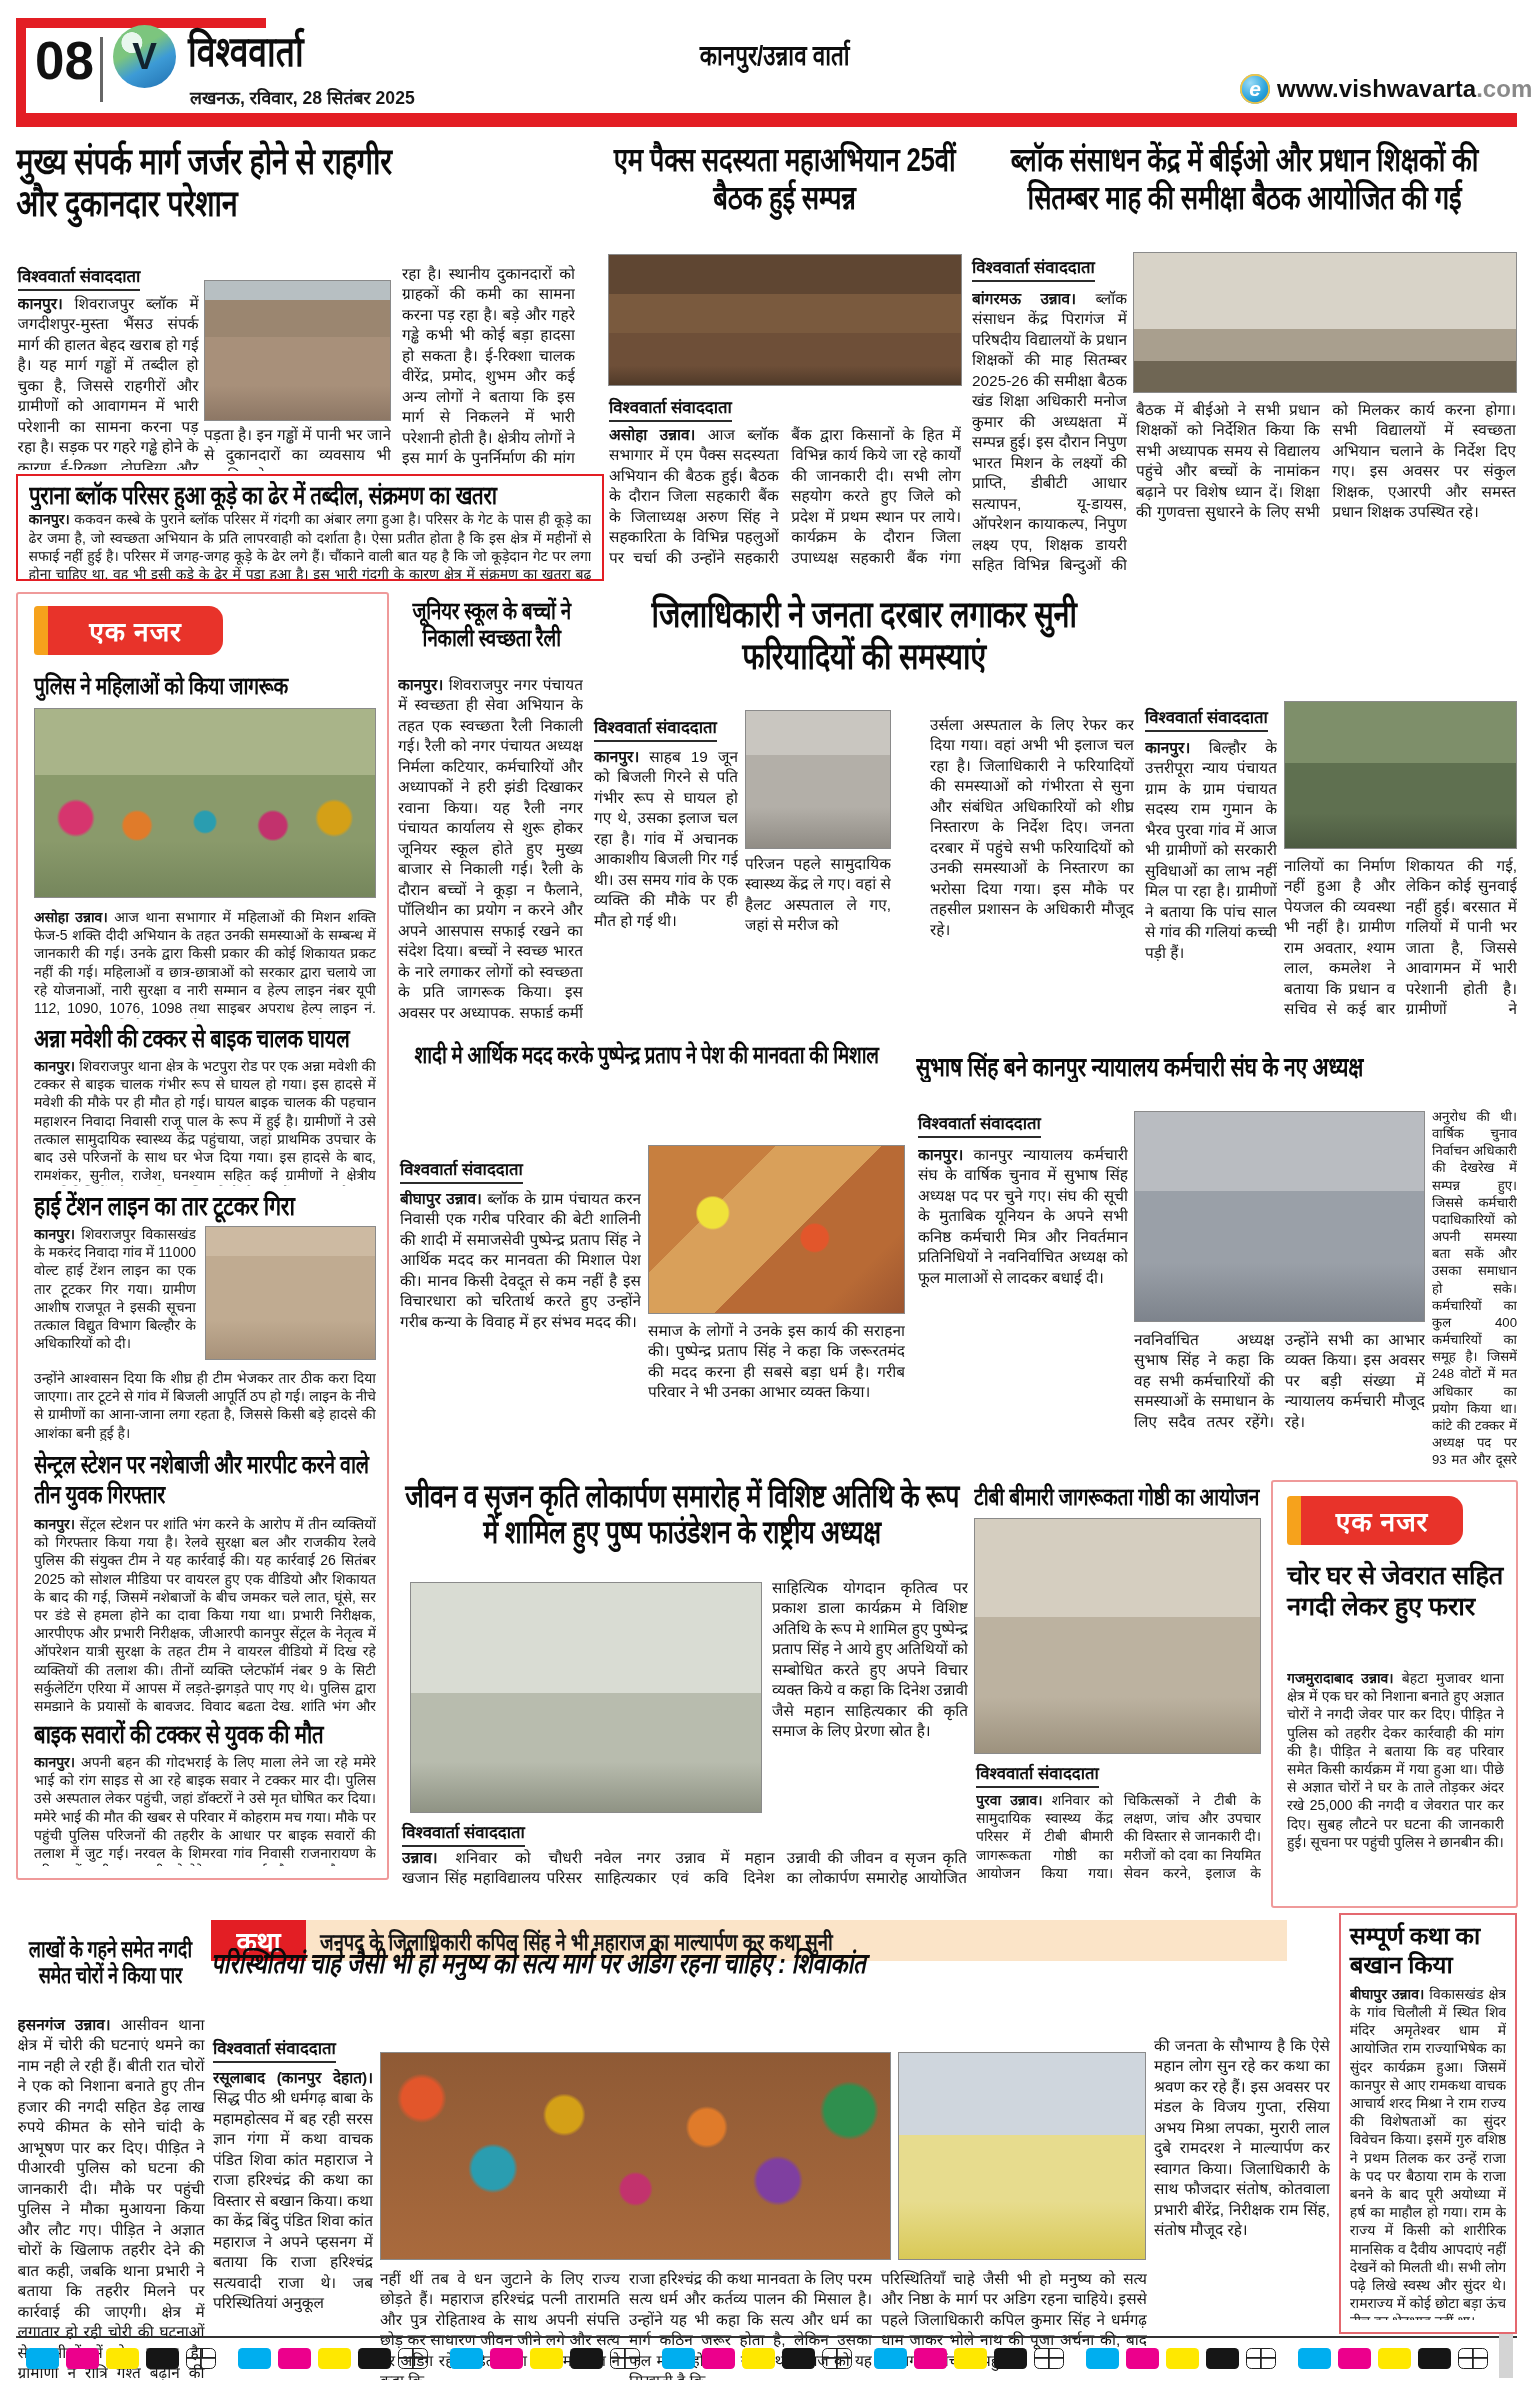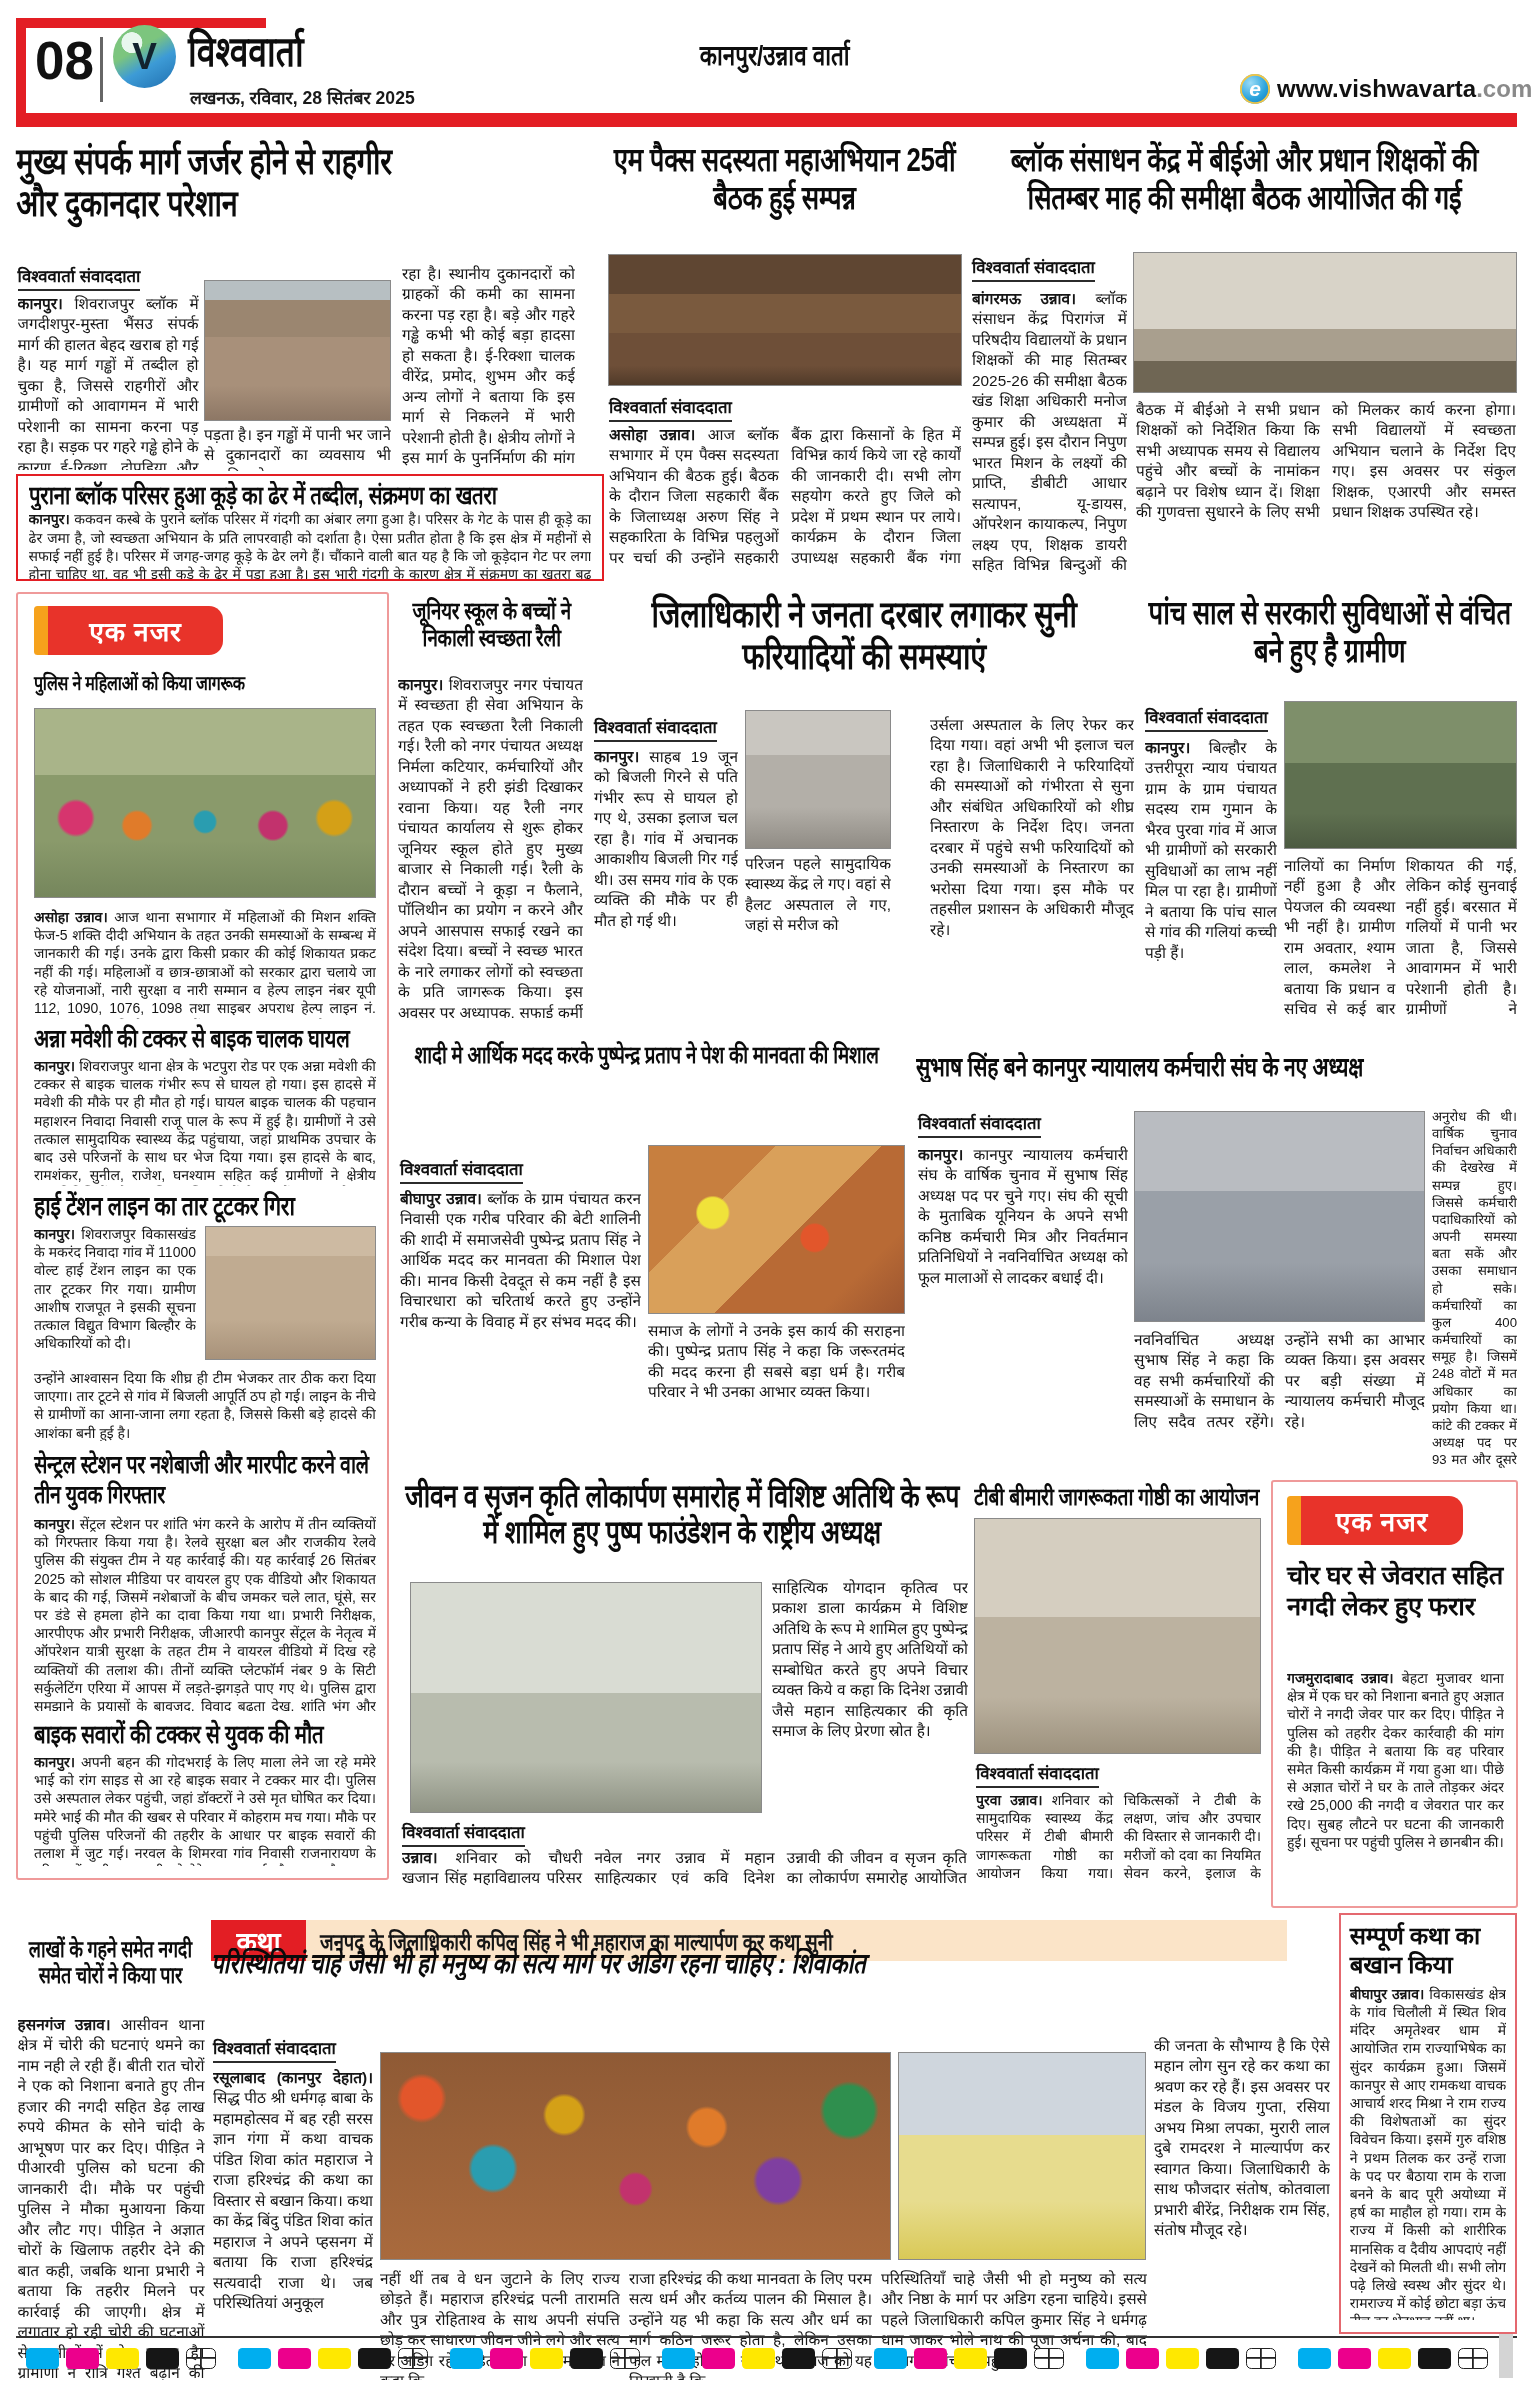--- a/index.html
+++ b/index.html
@@ -107,21 +107,21 @@
       <span class="fitL">पुराना ब्लॉक परिसर हुआ कूड़े का ढेर में तब्दील, संक्रमण का खतरा</span></h2>
     <div class="bt sm" style="height:69px;">
       <b class="dl">कानपुर।</b> <span>ककवन कस्बे के पुराने ब्लॉक परिसर में गंदगी का अंबार लगा हुआ है। परिसर के गेट के पास ही कूड़े का ढेर जमा है, जो स्वच्छता अभियान के प्रति लापरवाही को दर्शाता है। ऐसा प्रतीत होता है कि इस क्षेत्र में महीनों से सफाई नहीं हुई है। परिसर में जगह-जगह कूड़े के ढेर लगे हैं। चौंकाने वाली बात यह है कि जो कूड़ेदान गेट पर लगा होना चाहिए था, वह भी इसी कूड़े के ढेर में पड़ा हुआ है। इस भारी गंदगी के कारण क्षेत्र में संक्रमण का खतरा बढ़ गया है। स्थानीय लोगों को स्वास्थ्य संबंधी समस्याओं का डर सता रहा है, ब्लाक गेट के दुकानदार राजू खान, अमीरुद्दीन, बबलू कश्यप, रामजी सिंह ने बताया महीनों से सफाई नहीं हुई है।</span></div>
   </div>
 
   <div class="abs pinkbox" style="left:16px;top:592px;width:373px;height:1288px;">
     <div class="abs badge" style="left:16px;top:12.3px;width:189px;">
       <span class="badge-orange"></span>
       <span class="badge-red">एक नजर</span>
     </div>
-    <h3 class="abs hl" style="left:16px;top:78px;width:342px;font-size:20px;">
+    <h3 class="abs hl" style="left:16px;top:78px;width:342px;font-size:24px;">
       <span class="fitL">पुलिस ने महिलाओं को किया जागरूक</span></h3>
     <div class="abs photo ph-women" style="left:16px;top:114px;width:342px;height:190px;"></div>
     <div class="abs bt sm" style="left:16px;top:314px;width:342px;height:111px;">
       <b class="dl">असोहा उन्नाव।</b> <span>आज थाना सभागार में महिलाओं की मिशन शक्ति फेज-5 शक्ति दीदी अभियान के तहत उनकी समस्याओं के सम्बन्ध में जानकारी की गई। उनके द्वारा किसी प्रकार की कोई शिकायत प्रकट नहीं की गई। महिलाओं व छात्र-छात्राओं को सरकार द्वारा चलाये जा रहे योजनाओं, नारी सुरक्षा व नारी सम्मान व हेल्प लाइन नंबर यूपी 112, 1090, 1076, 1098 तथा साइबर अपराध हेल्प लाइन नं. 1930, 108 आदि के सम्बन्ध में अवगत कराया गया। दौरान संवाद सड़क सुरक्षा, साइबर क्राइम, सोशल मीडिया से संबंधित जानकारी देते हुए महिलाओं को जागरूक किया गया।</span></div>
     <h3 class="abs hl" style="left:16px;top:430px;width:342px;font-size:25px;">
       <span class="fitL">अन्ना मवेशी की टक्कर से बाइक चालक घायल</span></h3>
     <div class="abs bt sm" style="left:16px;top:463px;width:342px;height:129px;">
       <b class="dl">कानपुर।</b> <span>शिवराजपुर थाना क्षेत्र के भटपुरा रोड पर एक अन्ना मवेशी की टक्कर से बाइक चालक गंभीर रूप से घायल हो गया। इस हादसे में मवेशी की मौके पर ही मौत हो गई। घायल बाइक चालक की पहचान महाशरन निवादा निवासी राजू पाल के रूप में हुई है। ग्रामीणों ने उसे तत्काल सामुदायिक स्वास्थ्य केंद्र पहुंचाया, जहां प्राथमिक उपचार के बाद उसे परिजनों के साथ घर भेज दिया गया। इस हादसे के बाद, रामशंकर, सुनील, राजेश, घनश्याम सहित कई ग्रामीणों ने क्षेत्रीय जनप्रतिनिधियों और संबंधित अधिकारियों से सड़कों पर घूम रहे अन्ना मवेशियों को पकड़वाकर गौशालाओं में भेजने की अपील की है, ताकि ऐसे हादसों को रोका जा सके।</span></div>
     <h3 class="abs hl" style="left:16px;top:597px;width:342px;font-size:26.4px;">
       <span class="fitL">हाई टेंशन लाइन का तार टूटकर गिरा</span></h3>
@@ -152,23 +152,20 @@
     </h2>
   <div class="abs byl" style="left:594px;top:715px;">विश्ववार्ता संवाददाता</div>
   <div class="abs photo ph-darbar" style="left:745px;top:710px;width:146px;height:139px;"></div>
   <div class="abs bt" style="left:594px;top:747px;width:144px;height:273px;">
     <b class="dl">कानपुर।</b> <span>साहब 19 जून को बिजली गिरने से पति गंभीर रूप से घायल हो गए थे, उसका इलाज चल रहा है। गांव में अचानक आकाशीय बिजली गिर गई थी। उस समय गांव के एक व्यक्ति की मौके पर ही मौत हो गई थी।</span></div>
   <div class="abs bt" style="left:745px;top:854px;width:146px;height:166px;">
     <span>परिजन पहले सामुदायिक स्वास्थ्य केंद्र ले गए। वहां से हैलट अस्पताल ले गए, जहां से मरीज को</span></div>
   <div class="abs bt" style="left:930px;top:715px;width:204px;height:305px;">
     <span>उर्सला अस्पताल के लिए रेफर कर दिया गया। वहां अभी भी इलाज चल रहा है। जिलाधिकारी ने फरियादियों की समस्याओं को गंभीरता से सुना और संबंधित अधिकारियों को शीघ्र निस्तारण के निर्देश दिए। जनता दरबार में पहुंचे सभी फरियादियों को उनकी समस्याओं के निस्तारण का भरोसा दिया गया। इस मौके पर तहसील प्रशासन के अधिकारी मौजूद रहे।</span></div>
 
-  <h2 class="abs hl center" style="left:1143px;top:594px;width:373px;font-size:33px;">
-    <span class="fit">पांच साल से सरकारी सुविधाओं से वंचित बने हुए है ग्रामीण</span>
-    </h2>
   <div class="abs byl" style="left:1145px;top:705px;">विश्ववार्ता संवाददाता</div>
   <div class="abs photo ph-village" style="left:1284px;top:701px;width:233px;height:148px;"></div>
   <div class="abs bt" style="left:1145px;top:738px;width:132px;height:282px;">
     <b class="dl">कानपुर।</b> <span>बिल्हौर के उत्तरीपूरा न्याय पंचायत ग्राम के ग्राम पंचायत सदस्य राम गुमान के भैरव पुरवा गांव में आज भी ग्रामीणों को सरकारी सुविधाओं का लाभ नहीं मिल पा रहा है। ग्रामीणों ने बताया कि पांच साल से गांव की गलियां कच्ची पड़ी हैं।</span></div>
   <div class="abs bt" style="left:1284px;top:856px;width:233px;height:164px;column-count:2;column-gap:10.6px;">
     <span>नालियों का निर्माण नहीं हुआ है और पेयजल की व्यवस्था भी नहीं है। ग्रामीण राम अवतार, श्याम लाल, कमलेश ने बताया कि प्रधान व सचिव से कई बार शिकायत की गई, लेकिन कोई सुनवाई नहीं हुई। बरसात में गलियों में पानी भर जाता है, जिससे आवागमन में भारी परेशानी होती है। ग्रामीणों ने जिलाधिकारी से समस्याओं के समाधान की मांग की है।</span></div>
 
   <h2 class="abs hl center" style="left:398px;top:1041px;width:498px;font-size:24px;">
     <span class="fit">शादी मे आर्थिक मदद करके पुष्पेन्द्र प्रताप ने पेश की मानवता की मिशाल</span>
     </h2>

